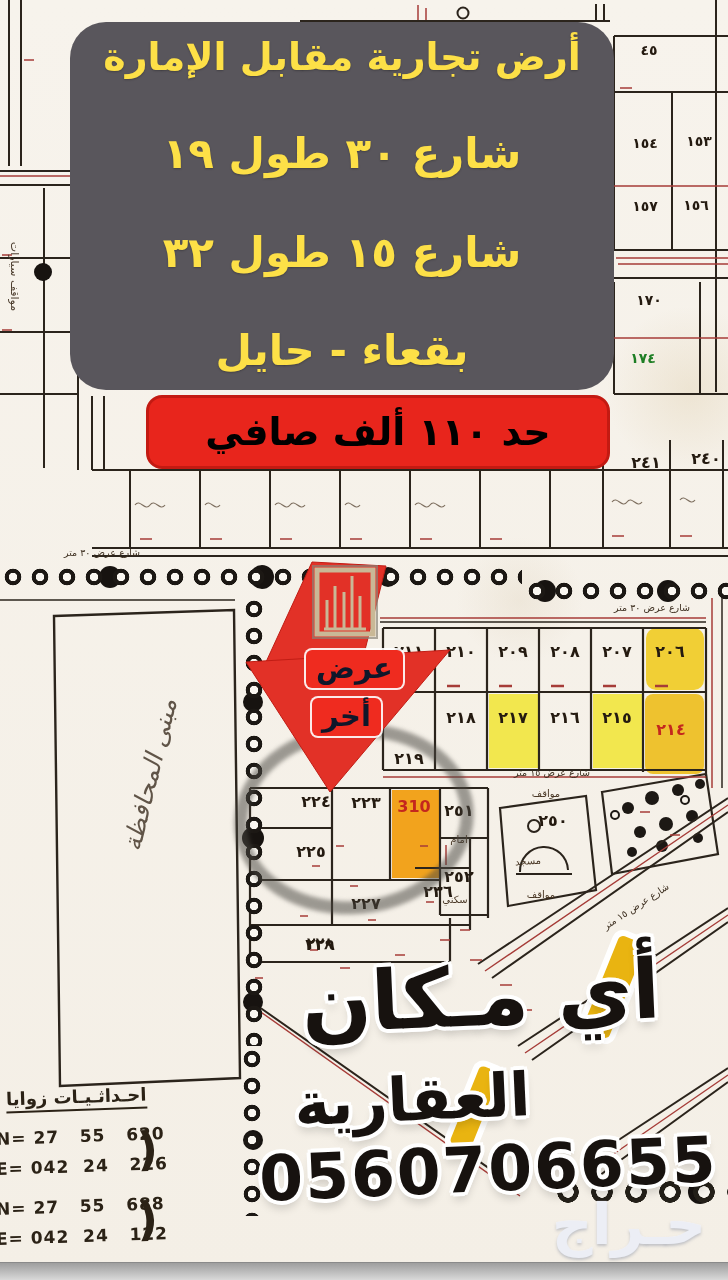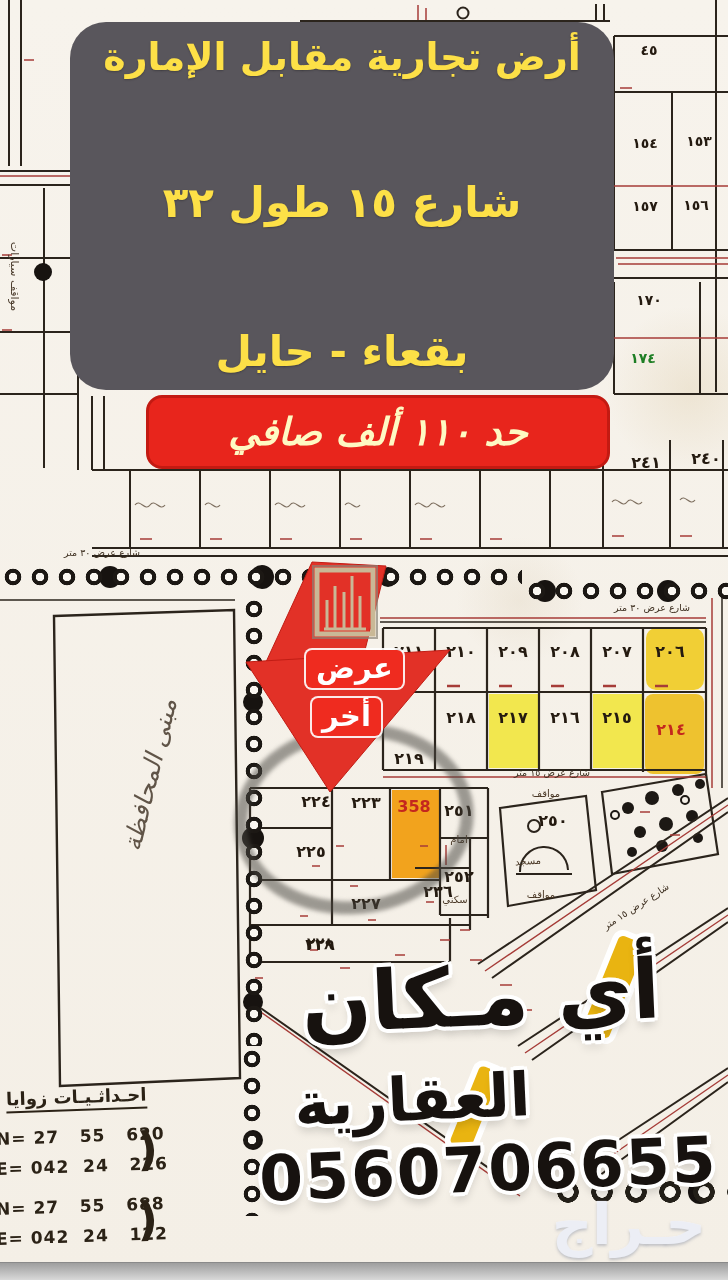--- a/index.html
+++ b/index.html
@@ -36,23 +36,23 @@
   
   #ad-box{left:70px;top:22px;width:544px;height:368px;background:#59565C;border-radius:36px;
      z-index:5;display:flex;flex-direction:column;justify-content:space-between;
      padding:12px 14px;box-sizing:border-box;}
   .adline{font-weight:bold;color:#fde047;text-align:center;direction:rtl;white-space:nowrap;
      font-size:42px;line-height:1.25;text-shadow:0 1px 2px rgba(0,0,0,.25);}
   .adline.first{font-size:38px;}
   
   #price-banner{left:146px;top:395px;width:458px;height:68px;background:#E8251C;border:3px solid #c31a12;
      border-radius:16px;z-index:5;display:flex;align-items:center;justify-content:center;}
-  #price-banner span{color:#fef9c3;font-weight:bold;font-size:38px;direction:rtl;white-space:nowrap;font-style:italic;}
-  
-  .offer{position:absolute;z-index:4;background:#ef2b1f;color:#ffffff;font-weight:bold;font-size:29px;
+  #price-banner span{color:#000000;font-weight:bold;font-size:38px;direction:rtl;white-space:nowrap;}
+  
+  .offer{position:absolute;z-index:4;background:#ef2b1f;color:#0f172a;font-weight:bold;font-size:29px;
      padding:1px 10px 3px;border-radius:6px;box-shadow:0 0 0 2px rgba(255,255,255,.9);direction:rtl;}
   
   .coord{position:absolute;font-family:"DejaVu Sans",sans-serif;font-weight:bold;color:#2b2216;
      font-size:17px;letter-spacing:1px;white-space:pre;z-index:2;transform:rotate(-2deg);}
   #coord-heading{left:6px;top:1086px;font-size:18px;border-bottom:2.5px solid #2b2216;
      padding-bottom:2px;direction:rtl;}
   .brk{position:absolute;font-size:46px;font-weight:bold;color:#2b2216;z-index:2;transform:rotate(-2deg);}
   
   #left-block-label{left:40px;top:760px;width:220px;text-align:center;transform:rotate(-76deg);
      font-style:italic;font-size:25px;letter-spacing:8px;color:#3b2e20;opacity:.8;z-index:2;direction:rtl;}
@@ -208,21 +208,21 @@
 
   <div class="pn" style="left:409px;top:717px;margin-top:41px;">٢١٩</div>
   <div class="pn" style="left:461px;top:717px;">٢١٨</div>
   <div class="pn" style="left:513px;top:717px;">٢١٧</div>
   <div class="pn" style="left:565px;top:717px;">٢١٦</div>
   <div class="pn" style="left:617px;top:717px;">٢١٥</div>
   <div class="pn red" style="left:671px;top:729px;">٢١٤</div>
 
   <div class="pn" style="left:316px;top:801px;">٢٢٤</div>
   <div class="pn" style="left:366px;top:802px;">٢٢٣</div>
-  <div class="pn red" style="left:414px;top:806px;">358</div>
+  <div class="pn red" style="left:414px;top:806px;">310</div>
   <div class="pn" style="left:459px;top:810px;">٢٥١</div>
   <div class="pn" style="left:311px;top:851px;">٢٢٥</div>
   <div class="pn" style="left:459px;top:876px;">٢٥٢</div>
   <div class="pn" style="left:320px;top:943px;font-family:Liberation Serif, serif;">٢٢٨</div>
   <div class="pn" style="left:366px;top:903px;">٢٢٧</div>
   <div class="pn" style="left:438px;top:891px;">٢٣٦</div>
   <div class="pn" style="left:320px;top:944px;">٢٢٩</div>
   <div class="pn" style="left:553px;top:820px;">٢٥٠</div>
 
   <div class="lbl" style="left:459px;top:839px;">امام</div>
@@ -246,20 +246,21 @@
       <rect x="313" y="566" width="64" height="72" fill="none" stroke="#8a8478" stroke-width="2" opacity=".7"></rect>
       <rect x="317" y="570" width="56" height="64" fill="none" stroke="#C9B896" stroke-width="5"></rect>
       <path d="M327,628 V600 M335,628 V586 M344,628 V592 M352,628 V576 M360,628 V596 M324,629 H366" stroke="#C9B896" stroke-width="3" fill="none"></path>
     </g>
   </svg>
   <div class="offer" style="left:306px;top:650px;">عرض</div>
   <div class="offer" style="left:312px;top:698px;">أخر</div>
 
   <div class="abs" id="ad-box">
     <div class="adline first">أرض تجارية مقابل الإمارة</div>
+    <div class="adline">شارع ٣٠ طول ١٩</div>
     <div class="adline">شارع ١٥ طول ٣٢</div>
     <div class="adline">بقعاء - حايل</div>
   </div>
 
   <div class="abs" id="price-banner">
     <span>حد ١١٠ ألف صافي</span>
   </div>
 
   <div class="coord" id="coord-heading">احـداثـيـات زوايا</div>
   <div class="coord" style="left:-4px;top:1126px;">N= 27   55   620</div>

